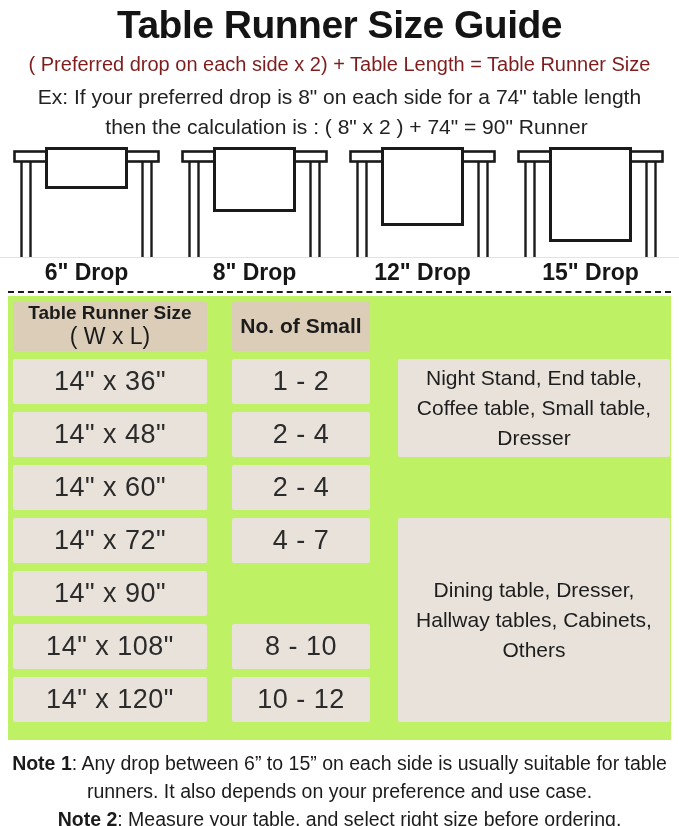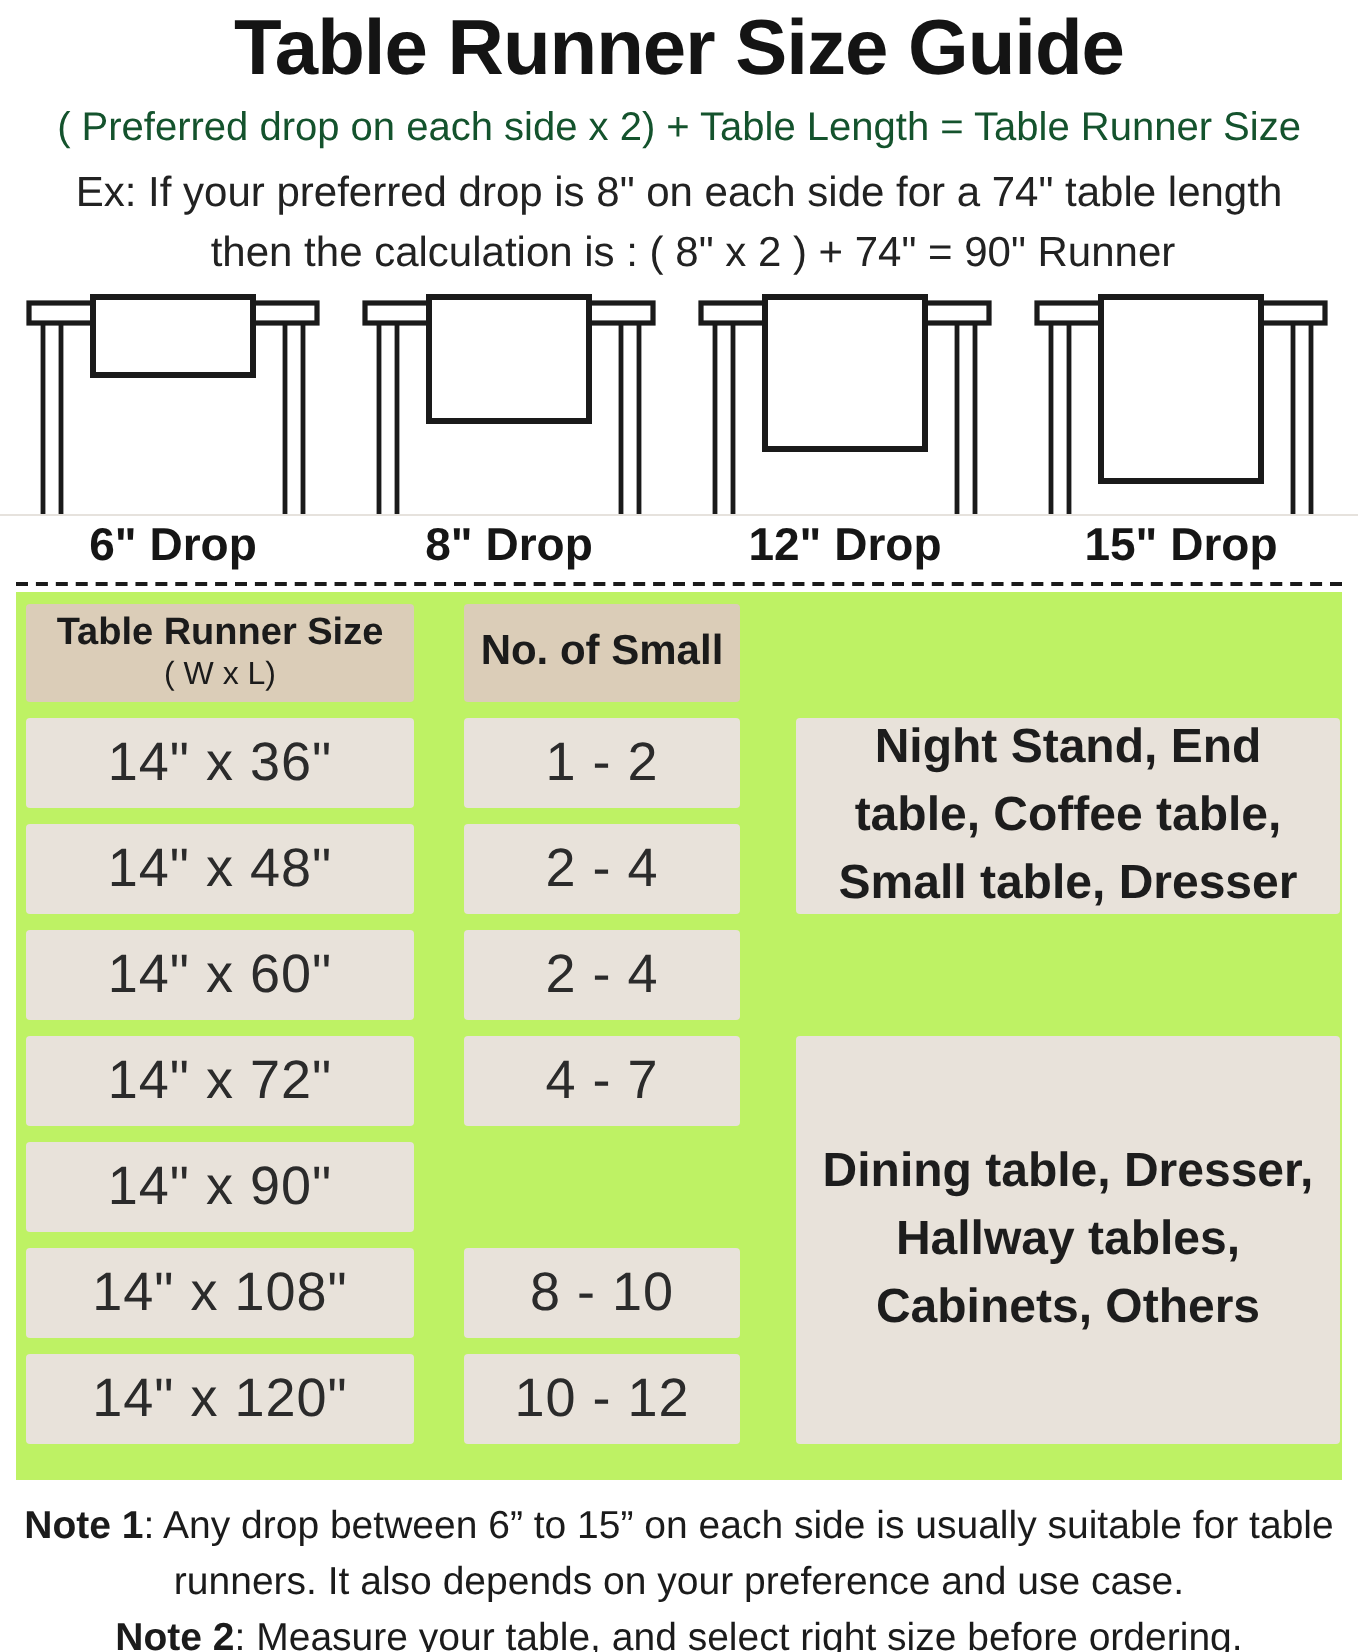--- a/index.html
+++ b/index.html
@@ -16,21 +16,21 @@
   .title {
     margin: 0; padding-top: 3px;
     font-size: 39px; font-weight: 700;
     text-align: center; letter-spacing: -0.5px;
     color: #141414;
     line-height: 1.15;
   }
   .formula {
     margin: 5px 0 0; text-align: center;
     font-size: 20px; white-space: nowrap;
-    color: #14532d;
+    color: #7f1d1d;
   }
   .ex { margin: 0; text-align: center; font-size: 21px; color: #222; }
   .ex1 { margin-top: 9px; }
   .ex2 { margin-top: 6px; padding-left: 14px; }
 
   
   .illus-row {
     margin-top: 8px;
     height: 110px;
     display: flex; justify-content: space-between;
@@ -68,24 +68,24 @@
     display: flex; flex-direction: column;
     align-items: center; justify-content: center;
     text-align: center;
   }
   .hcell { background: #dbcdb8; }
   .dcell { background: #e8e2da; }
   .c1 { grid-column: 1; }
   .c2 { grid-column: 3; }
   .c3 { grid-column: 5; }
   .h-main { font-size: 19px; font-weight: 700; line-height: 1.15; }
-  .h-sub  { font-size: 16px; font-weight: 400; line-height: 1.2; }
+  .h-sub  { font-size: 23px; font-weight: 400; line-height: 1.2; }
   .h-one  { font-size: 21px; font-weight: 700; }
   .num { font-size: 27px; font-weight: 400; color: #2b2b2b; letter-spacing: 0.5px; }
-  .types { font-size: 24px; font-weight: 700; line-height: 1.42; padding: 0 10px; color: #1d1d1d; }
+  .types { font-size: 21px; font-weight: 400; line-height: 1.42; padding: 0 10px; color: #1d1d1d; }
 
   
   .notes { margin-top: 10px; text-align: center; font-size: 19.5px; line-height: 1.42; color: #1b1b1b; }
   .note { margin: 0 2px 1px; }
   .note b { font-weight: 700; }
 </style>
 </head>
 <body>
 
 <div class="page">

